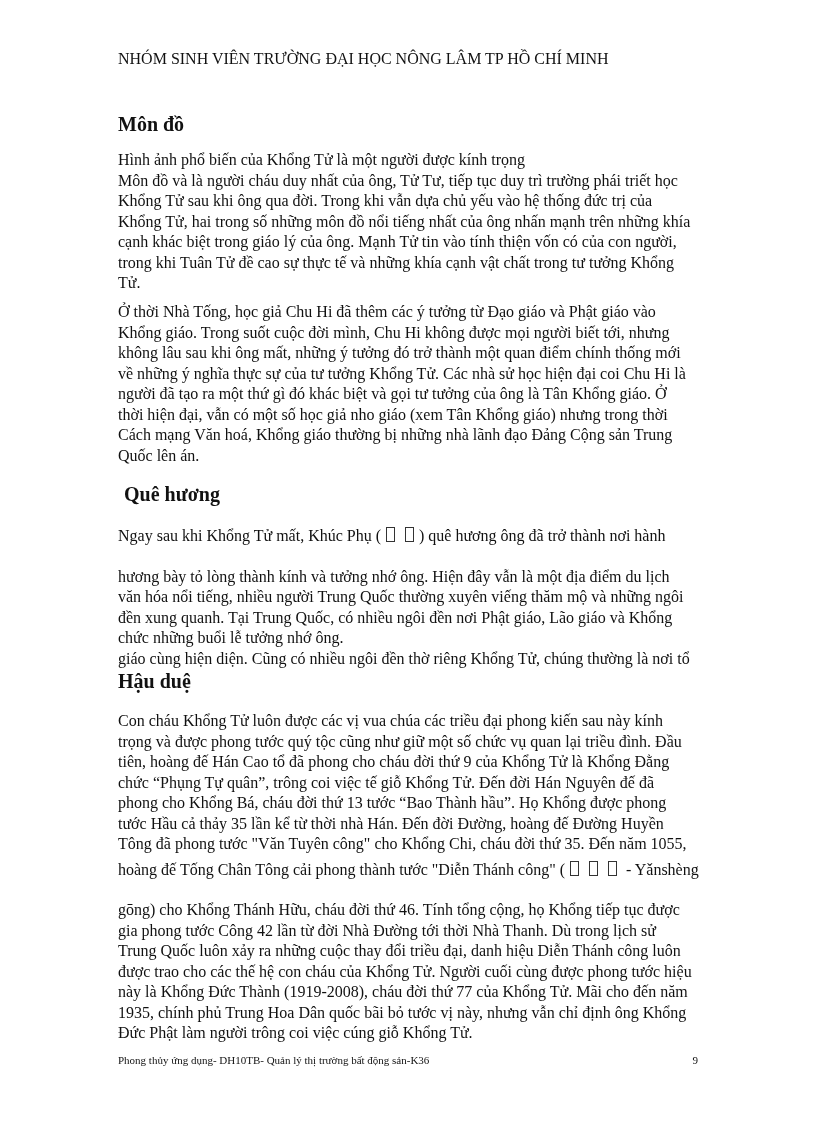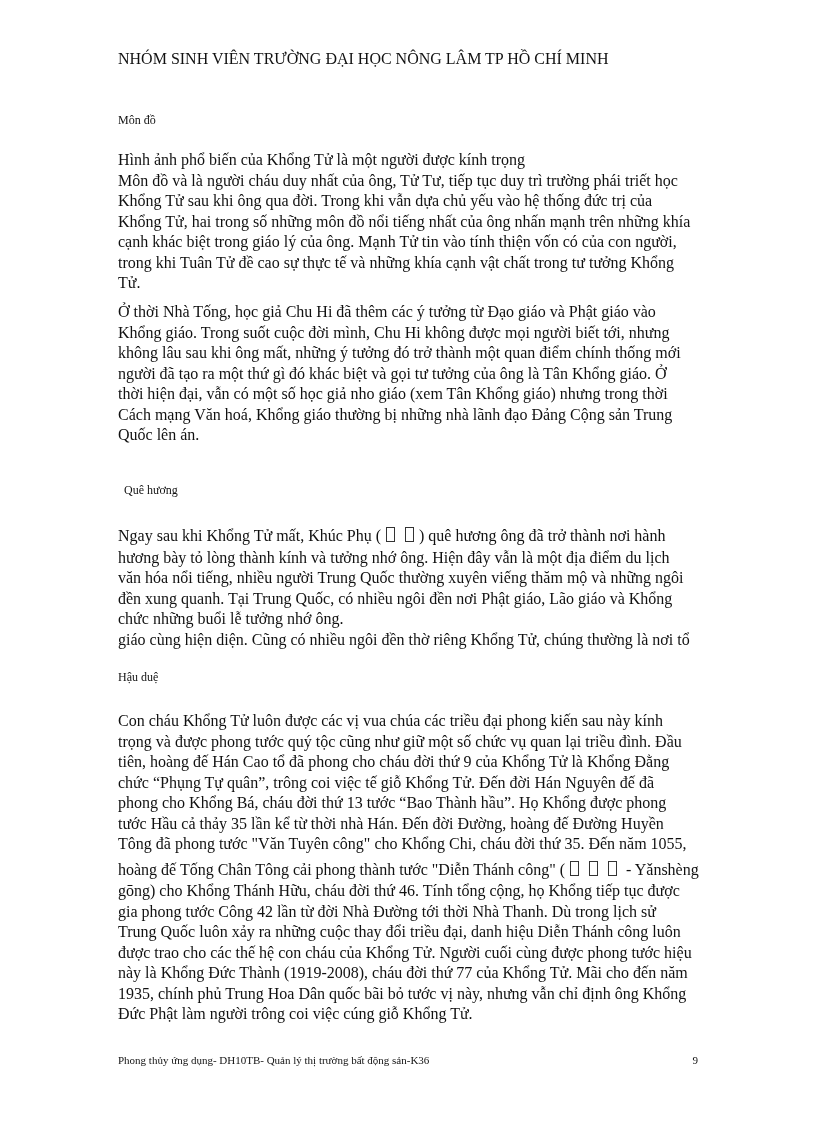--- a/index.html
+++ b/index.html
@@ -1,23 +1,23 @@
 <!DOCTYPE html>
 <html><head>
 <meta charset="utf-8">
 <style>
   html, body { margin: 0; padding: 0; background: #ffffff; }
   body { width: 816px; height: 1123px; position: relative; overflow: hidden;
          font-family: "Liberation Serif", "DejaVu Serif", serif; color: #111; }
   .page { position: absolute; left: 0; top: 0; width: 816px; height: 1123px; background: #fff; }
   .header { position: absolute; left: 118px; top: 50px; font-size: 16px; letter-spacing: 0; white-space: nowrap; }
-  .heading { position: absolute; left: 118px; font-size: 12px; font-weight: normal; }
+  .heading { position: absolute; left: 118px; font-size: 20px; font-weight: bold; }
   .para { position: absolute; left: 118px; width: 600px; font-size: 16px; line-height: 20.5px; }
   .line { display: block; white-space: nowrap; }
-  .line.tall { margin-top: 1px; }
+  .line.tall { margin-top: 20px; }
   .footer { position: absolute; left: 118px; top: 1054px; width: 580px; font-size: 11px; display: flex; justify-content: space-between; }
   .cjk { display: inline-block; width: 7px; height: 13px; border: 1px solid #333; margin: 0 5px; vertical-align: -1px; }
 </style>
 </head>
 <body>
 
 <div class="page">
 
   <div class="header">NHÓM SINH VIÊN TRƯỜNG ĐẠI HỌC NÔNG LÂM TP HỒ CHÍ MINH</div>
 
@@ -30,20 +30,21 @@
     <span class="line">Khổng Tử, hai trong số những môn đồ nổi tiếng nhất của ông nhấn mạnh trên những khía</span>
     <span class="line">cạnh khác biệt trong giáo lý của ông. Mạnh Tử tin vào tính thiện vốn có của con người,</span>
     <span class="line">trong khi Tuân Tử đề cao sự thực tế và những khía cạnh vật chất trong tư tưởng Khổng</span>
     <span class="line">Tử.</span>
   </div>
 
   <div class="para" style="top:302px">
     <span class="line">Ở thời Nhà Tống, học giả Chu Hi đã thêm các ý tưởng từ Đạo giáo và Phật giáo vào</span>
     <span class="line">Khổng giáo. Trong suốt cuộc đời mình, Chu Hi không được mọi người biết tới, nhưng</span>
     <span class="line">không lâu sau khi ông mất, những ý tưởng đó trở thành một quan điểm chính thống mới</span>
+    <span class="line">về những ý nghĩa thực sự của tư tưởng Khổng Tử. Các nhà sử học hiện đại coi Chu Hi là</span>
     <span class="line">người đã tạo ra một thứ gì đó khác biệt và gọi tư tưởng của ông là Tân Khổng giáo. Ở</span>
     <span class="line">thời hiện đại, vẫn có một số học giả nho giáo (xem Tân Khổng giáo) nhưng trong thời</span>
     <span class="line">Cách mạng Văn hoá, Khổng giáo thường bị những nhà lãnh đạo Đảng Cộng sản Trung</span>
     <span class="line">Quốc lên án.</span>
   </div>
 
   <div class="heading" style="top:483px; left:124px">Quê hương</div>
 
   <div class="para" style="top:526px">
     <span class="line"><span>Ngay sau khi Khổng Tử mất, Khúc Phụ (</span><span class="cjk"></span><span class="cjk"></span><span>) quê hương ông đã trở thành nơi hành</span></span>

